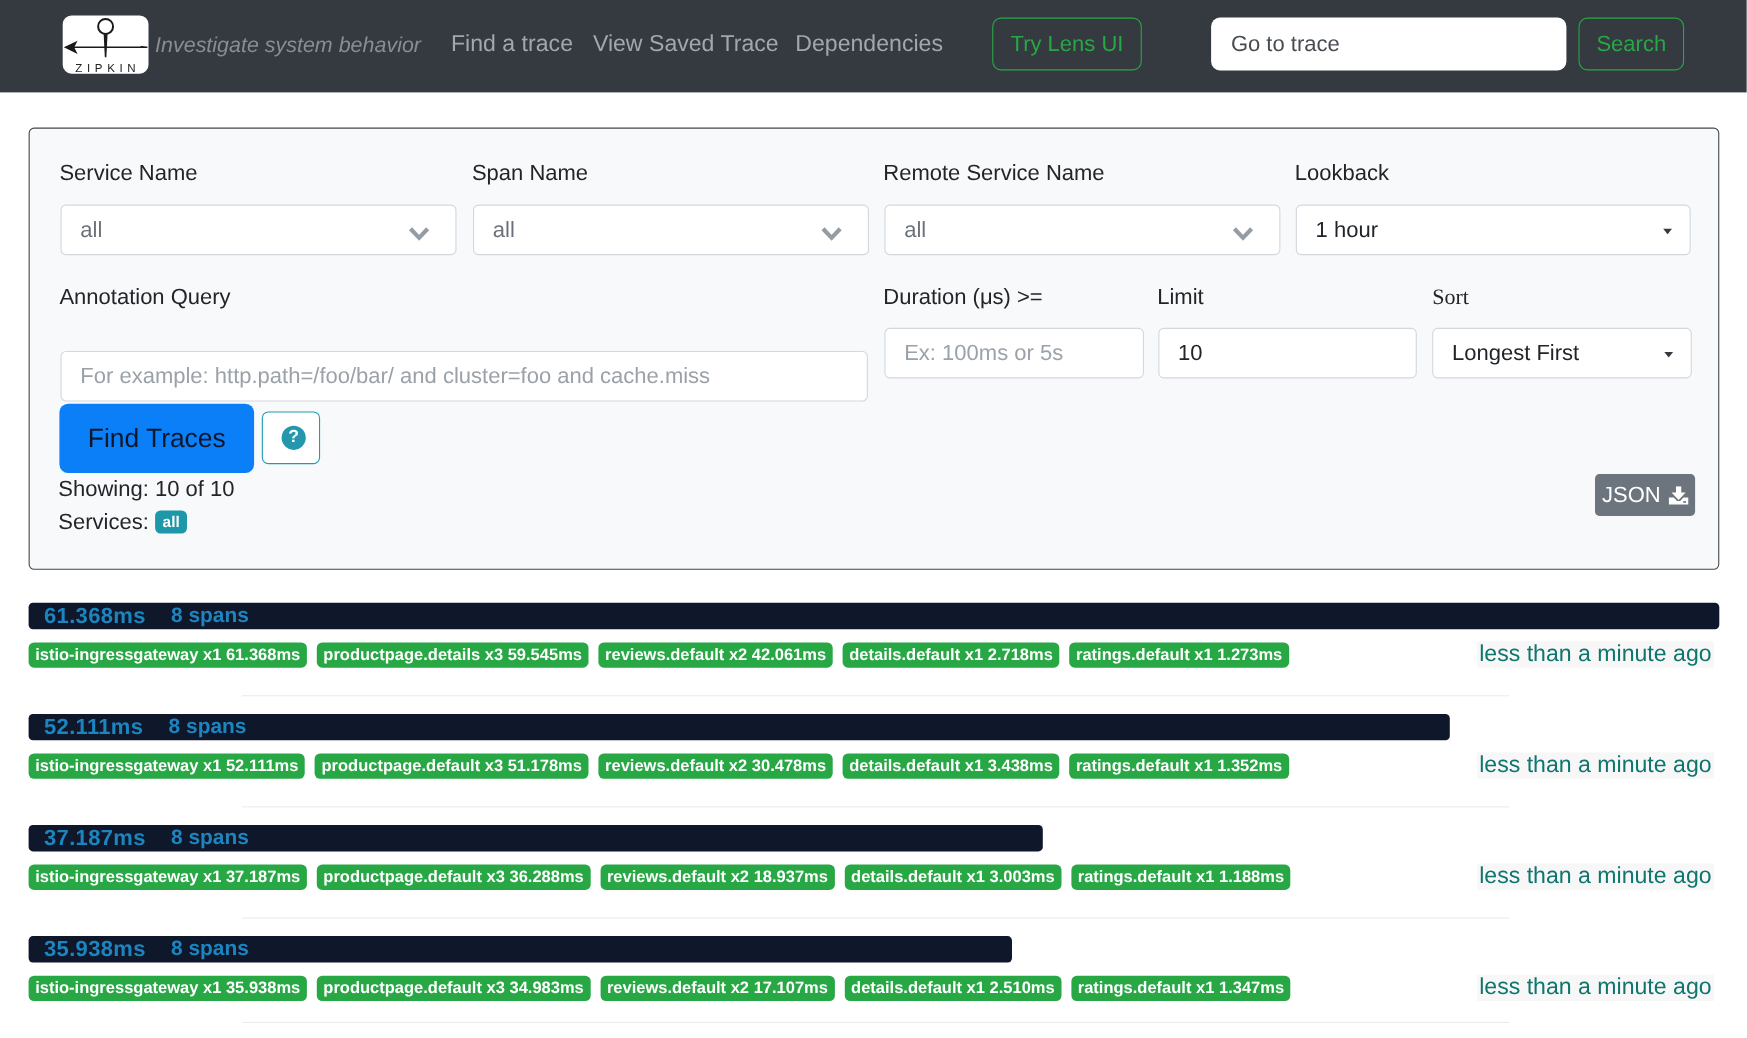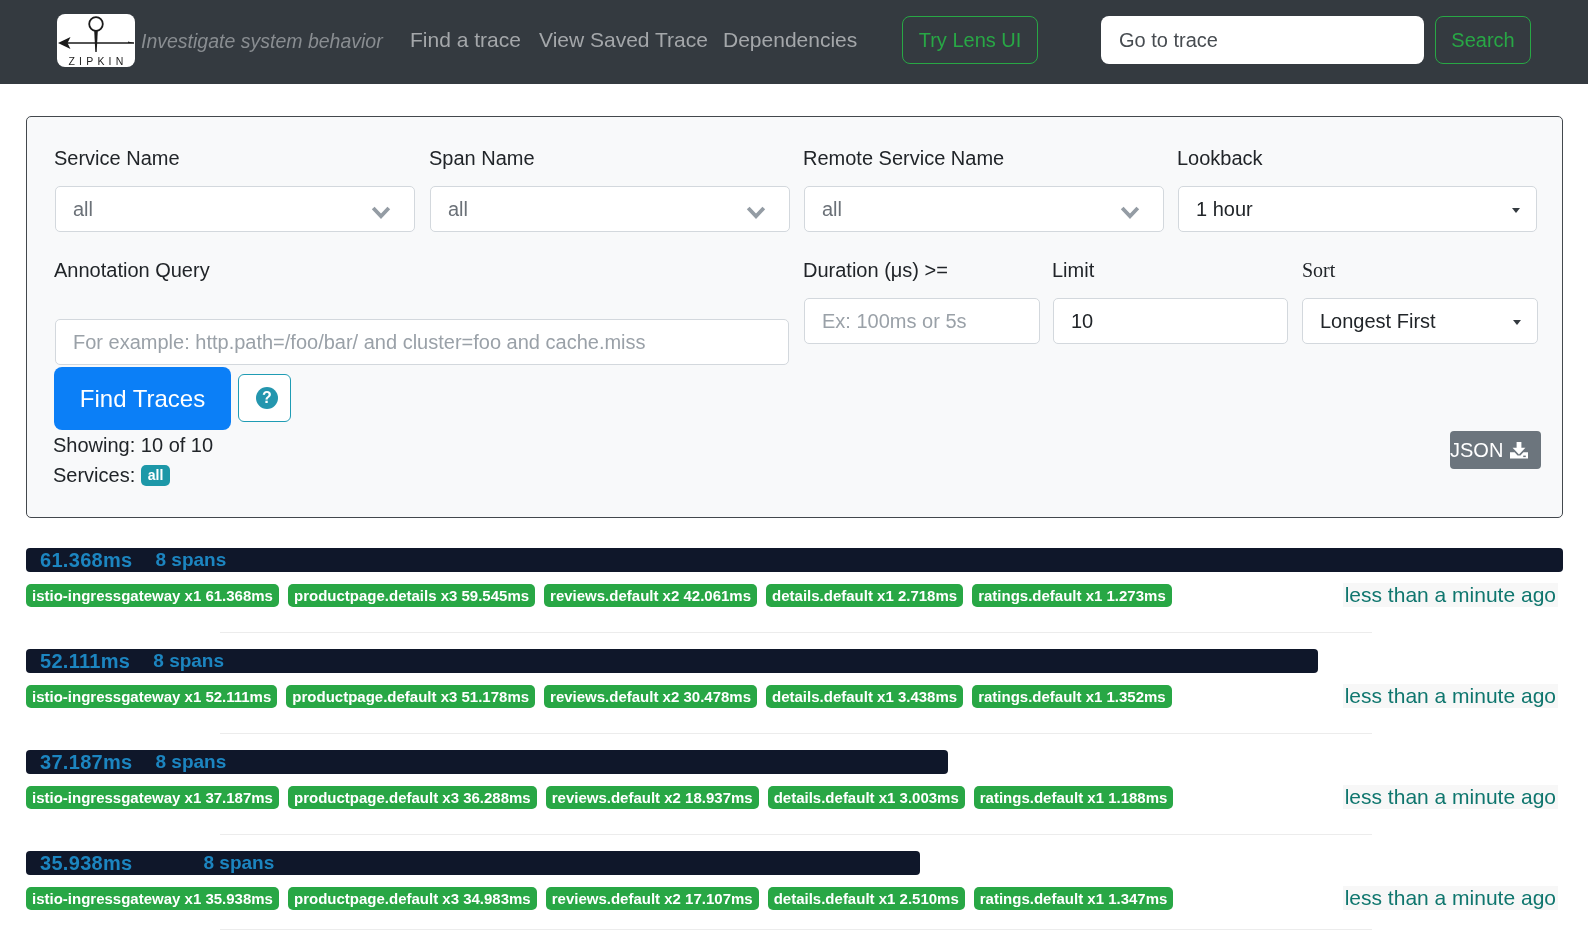--- a/index.html
+++ b/index.html
@@ -16,27 +16,27 @@
 #searchbtn { position: absolute; left: 1435px; top: 16px; width: 96px; height: 48px; border: 1px solid #28a745; border-radius: 8px; color: #28a745; font-size: 20px; text-align: center; line-height: 46px; }
 
 #card { position: absolute; left: 26px; top: 116px; width: 1537px; height: 402px; background: #f8f9fa; border: 1px solid #43484d; border-radius: 5px; }
 .lbl { position: absolute; font-size: 20px; color: #212529; }
 .sel, .inp { position: absolute; height: 46px; background: #fff; border: 1px solid #d3d8dd; border-radius: 5px; font-size: 20px; line-height: 44px; padding-left: 17px; }
 .sel .chev { position: absolute; right: 23px; top: 19px; }
 .graytxt { color: #6b7178; }
 .darktxt { color: #212529; }
 .ph { color: #9aa1a8; }
 .tri { position: absolute; right: 16px; top: 21px; width: 0; height: 0; border-left: 4.5px solid transparent; border-right: 4.5px solid transparent; border-top: 5.5px solid #343a40; }
-#findbtn { position: absolute; left: 27px; top: 250px; width: 177px; height: 63px; background: #0b7ff7; border-radius: 8px; color: #ffffff; font-size: 24px; text-align: center; line-height: 63px; }
+#findbtn { position: absolute; left: 27px; top: 250px; width: 177px; height: 63px; background: #0b7ff7; border-radius: 8px; color: #0f172a; font-size: 24px; text-align: center; line-height: 63px; }
 #helpbtn { position: absolute; left: 211px; top: 257px; width: 53px; height: 48px; background: #fff; border: 1px solid #1f9cb4; border-radius: 6px; }
 #helpbtn .circ { position: absolute; left: 17px; top: 12px; width: 22px; height: 22px; background: #2496ae; border-radius: 50%; color: #fff; font-weight: bold; font-size: 16px; text-align: center; line-height: 22px; }
 #showing { position: absolute; left: 26px; top: 317px; font-size: 20px; color: #212529; }
 #services { position: absolute; left: 26px; top: 347px; font-size: 20px; color: #212529; }
 #services .badge { display: inline-block; background: #1d98a8; color: #fff; font-size: 14px; font-weight: bold; border-radius: 5px; height: 21px; line-height: 21px; padding: 0 7px; margin-left: 0px; vertical-align: 2px; }
-#jsonbtn { position: absolute; left: 1423px; top: 314px; width: 91px; height: 38px; background: #6c757d; border-radius: 4px; color: #fff; font-size: 20px; display: flex; align-items: center; justify-content: flex-start; gap: 7px; }
+#jsonbtn { position: absolute; left: 1423px; top: 314px; width: 91px; height: 38px; background: #6c757d; border-radius: 4px; color: #fff; font-size: 20px; display: flex; align-items: center; justify-content: center; gap: 7px; }
 
 .trace { position: absolute; left: 26px; width: 1537px; }
 .bar { height: 24px; border-radius: 4px; background: #0f172a; display: flex; align-items: center; font-weight: bold; font-size: 19px; color: #1c85c0; }
 .bar .dur { margin-left: 14px; font-size: 20px; letter-spacing: 0.3px; }
 .bar .cnt { margin-left: 23px; }
 .badges { position: absolute; top: 36px; left: 0; display: flex; gap: 9px; }
 .bdg { background: #28a745; color: #fff; font-weight: bold; font-size: 15px; height: 23px; line-height: 23px; padding: 0 6px; border-radius: 5px; white-space: nowrap; }
 .when { position: absolute; top: 35px; right: 5px; font-size: 21px; color: #0f766e; background: #f7f7f7; padding: 0 2px; }
 .rule { position: absolute; left: 194px; width: 1152px; height: 1px; background: #ececec; }
 </style>
@@ -159,21 +159,21 @@
       <span class="bdg">productpage.default x3 36.288ms</span>
       <span class="bdg">reviews.default x2 18.937ms</span>
       <span class="bdg">details.default x1 3.003ms</span>
       <span class="bdg">ratings.default x1 1.188ms</span>
     </div>
     <div class="when">less than a minute ago</div>
     <div class="rule" style="top:84px;"></div>
   </div>
 
   <div class="trace" style="top:851px;">
-    <div class="bar" style="width:894px;gap:48px;">
+    <div class="bar" style="width:894px;">
         <span class="dur">35.938ms</span>
         <span class="cnt">8 spans</span>
       </div>
     <div class="badges">
       <span class="bdg">istio-ingressgateway x1 35.938ms</span>
       <span class="bdg">productpage.default x3 34.983ms</span>
       <span class="bdg">reviews.default x2 17.107ms</span>
       <span class="bdg">details.default x1 2.510ms</span>
       <span class="bdg">ratings.default x1 1.347ms</span>
     </div>

